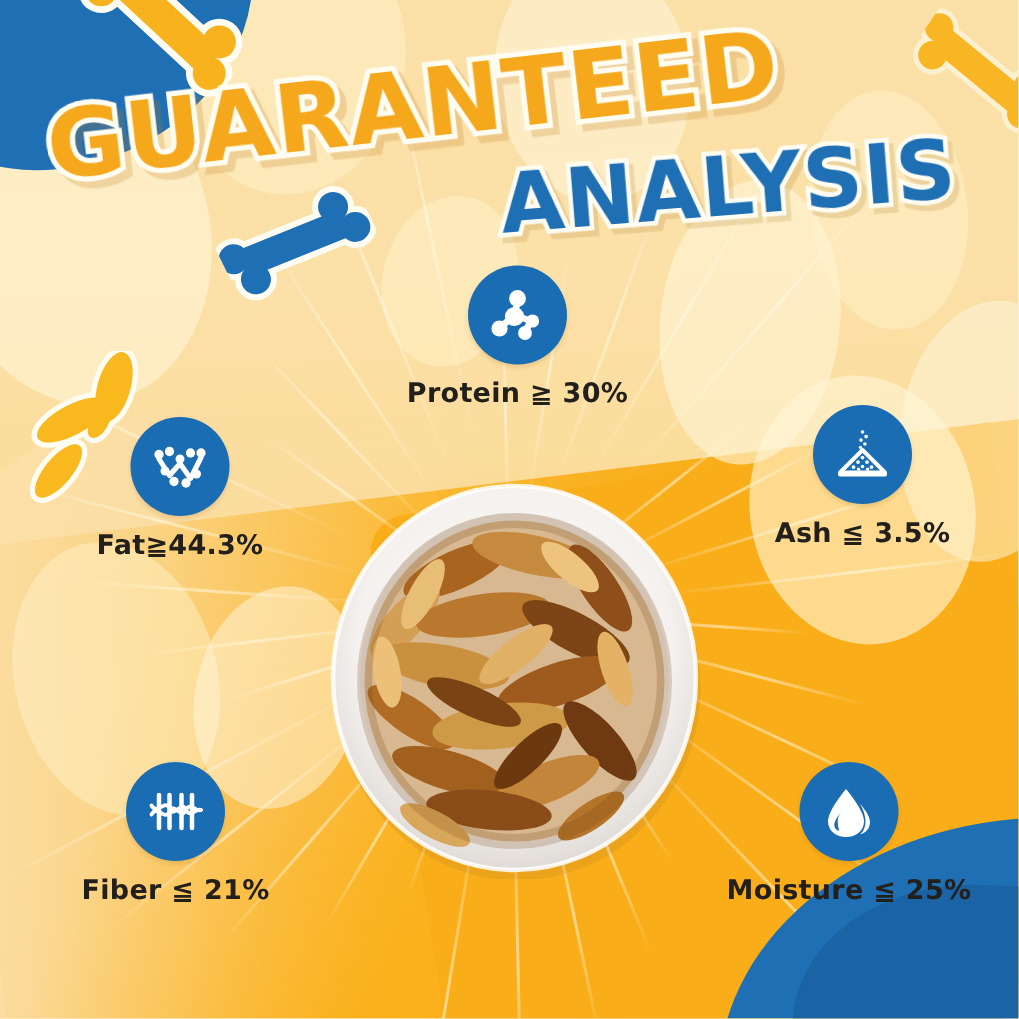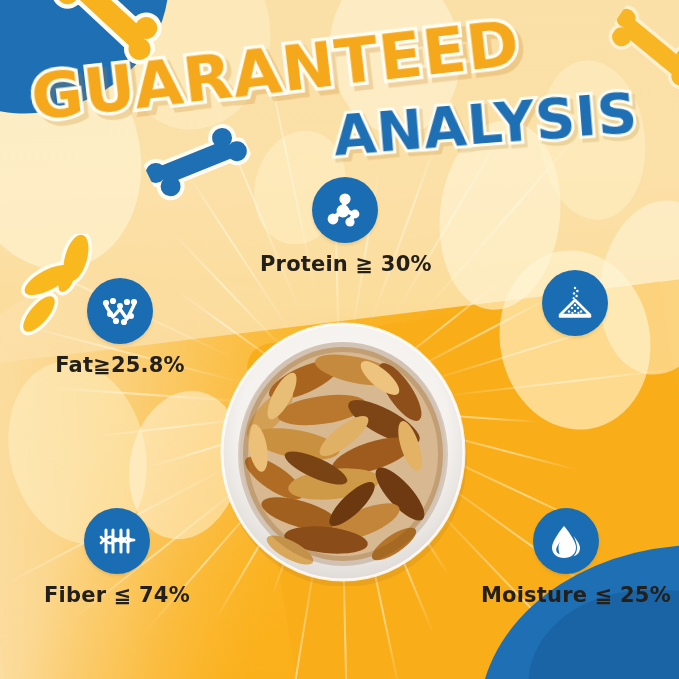--- a/index.html
+++ b/index.html
@@ -173,21 +173,21 @@
     border-radius: 50%;
     background: #1a6db3;
     display: flex;
     align-items: center;
     justify-content: center;
     box-shadow: 0 2px 3px rgba(150,100,20,0.18);
   }
   .nutrient .label {
     margin-top: 9px;
     font-family: "DejaVu Sans", sans-serif;
-    font-size: 21px;
+    font-size: 18px;
     font-weight: 600;
     color: #23201c;
     white-space: nowrap;
     letter-spacing: 0.2px;
   }
 
   
   .sparkle { position: absolute; }
 
   
@@ -390,21 +390,21 @@
           <circle cx="29" cy="13" r="3.1"></circle>
           <circle cx="36" cy="13" r="3.1"></circle>
           <circle cx="22" cy="17" r="3.0"></circle>
           <circle cx="12" cy="25" r="3.0"></circle>
           <circle cx="18" cy="32" r="3.1"></circle>
           <circle cx="26" cy="33" r="3.1"></circle>
           <circle cx="33" cy="27" r="3.0"></circle>
         </g>
       </svg>
     </div>
-    <div class="label">Fat≧25.8%</div>
+    <div class="label">Fat≧44.3%</div>
   </div>
 
   <div class="nutrient" style="left:490px; top:270px;">
     <div class="circle">
       <svg width="44" height="44" viewBox="0 0 44 44">
         <path d="M22 19 L37 34 L7 34 Z" fill="none" stroke="#ffffff" stroke-width="2.6" stroke-linejoin="round"></path>
         <line x1="7" y1="35.4" x2="37" y2="35.4" stroke="#ffffff" stroke-width="2.6" stroke-linecap="round"></line>
         <g fill="#ffffff">
           <circle cx="22" cy="7" r="1.2"></circle>
           <circle cx="24.4" cy="10" r="1.25"></circle>
@@ -415,38 +415,39 @@
           <circle cx="19" cy="27" r="1.25"></circle>
           <circle cx="25" cy="27" r="1.25"></circle>
           <circle cx="16" cy="30.4" r="1.25"></circle>
           <circle cx="22" cy="30" r="1.2"></circle>
           <circle cx="28" cy="30.4" r="1.25"></circle>
           <circle cx="19.4" cy="31.8" r="1.1"></circle>
           <circle cx="25.4" cy="31.8" r="1.1"></circle>
         </g>
       </svg>
     </div>
+    <div class="label">Ash ≦ 3.5%</div>
   </div>
 
   <div class="nutrient" style="left:32px; top:508px;">
     <div class="circle">
       <svg width="44" height="44" viewBox="0 0 44 44">
         <g stroke="#ffffff" stroke-width="3.0" stroke-linecap="round" fill="none">
           <line x1="11" y1="11" x2="11" y2="33"></line>
           <line x1="18" y1="11" x2="18" y2="33"></line>
           <line x1="26" y1="11" x2="26" y2="33"></line>
           <line x1="33" y1="11" x2="33" y2="33"></line>
         </g>
         <g stroke="#ffffff" stroke-width="2.6" fill="none" stroke-linecap="round">
           <path d="M6 18 C10 25, 15 13, 18 20 C21 27, 26 14, 29 21 C32 27, 36 19, 39 21"></path>
           <path d="M6 24 C10 17, 15 29, 18 22 C21 15, 26 28, 29 21 C32 15, 36 23, 39 21"></path>
         </g>
       </svg>
     </div>
-    <div class="label">Fiber ≦ 74%</div>
+    <div class="label">Fiber ≦ 21%</div>
   </div>
 
   <div class="nutrient" style="left:481px; top:508px;">
     <div class="circle">
       <svg width="44" height="44" viewBox="0 0 44 44">
         <path d="M20 7 C20 7, 8 21, 8 28.5 C8 35, 13.4 39, 20 39 C26.6 39, 32 35, 32 28.5 C32 21, 20 7, 20 7 Z" fill="#ffffff"></path>
         <path d="M14.5 28.5 C14.5 25, 16.6 22.6, 16.6 22.6 C16.6 22.6, 12.2 27.6, 12.2 30.8 C12.2 33.2, 13.6 34.6, 15.6 34.9 C14.9 33.2, 14.5 31, 14.5 28.5 Z" fill="#1a6db3"></path>
         <path d="M29.5 17 C29.5 17, 36 24, 36 29 C36 33.4, 33.2 36.3, 29.4 37.2 C31.8 35.2, 33 32.2, 33 28.6 C33 24.6, 31.2 20.2, 29.5 17 Z" fill="#ffffff"></path>
       </svg>
     </div>

